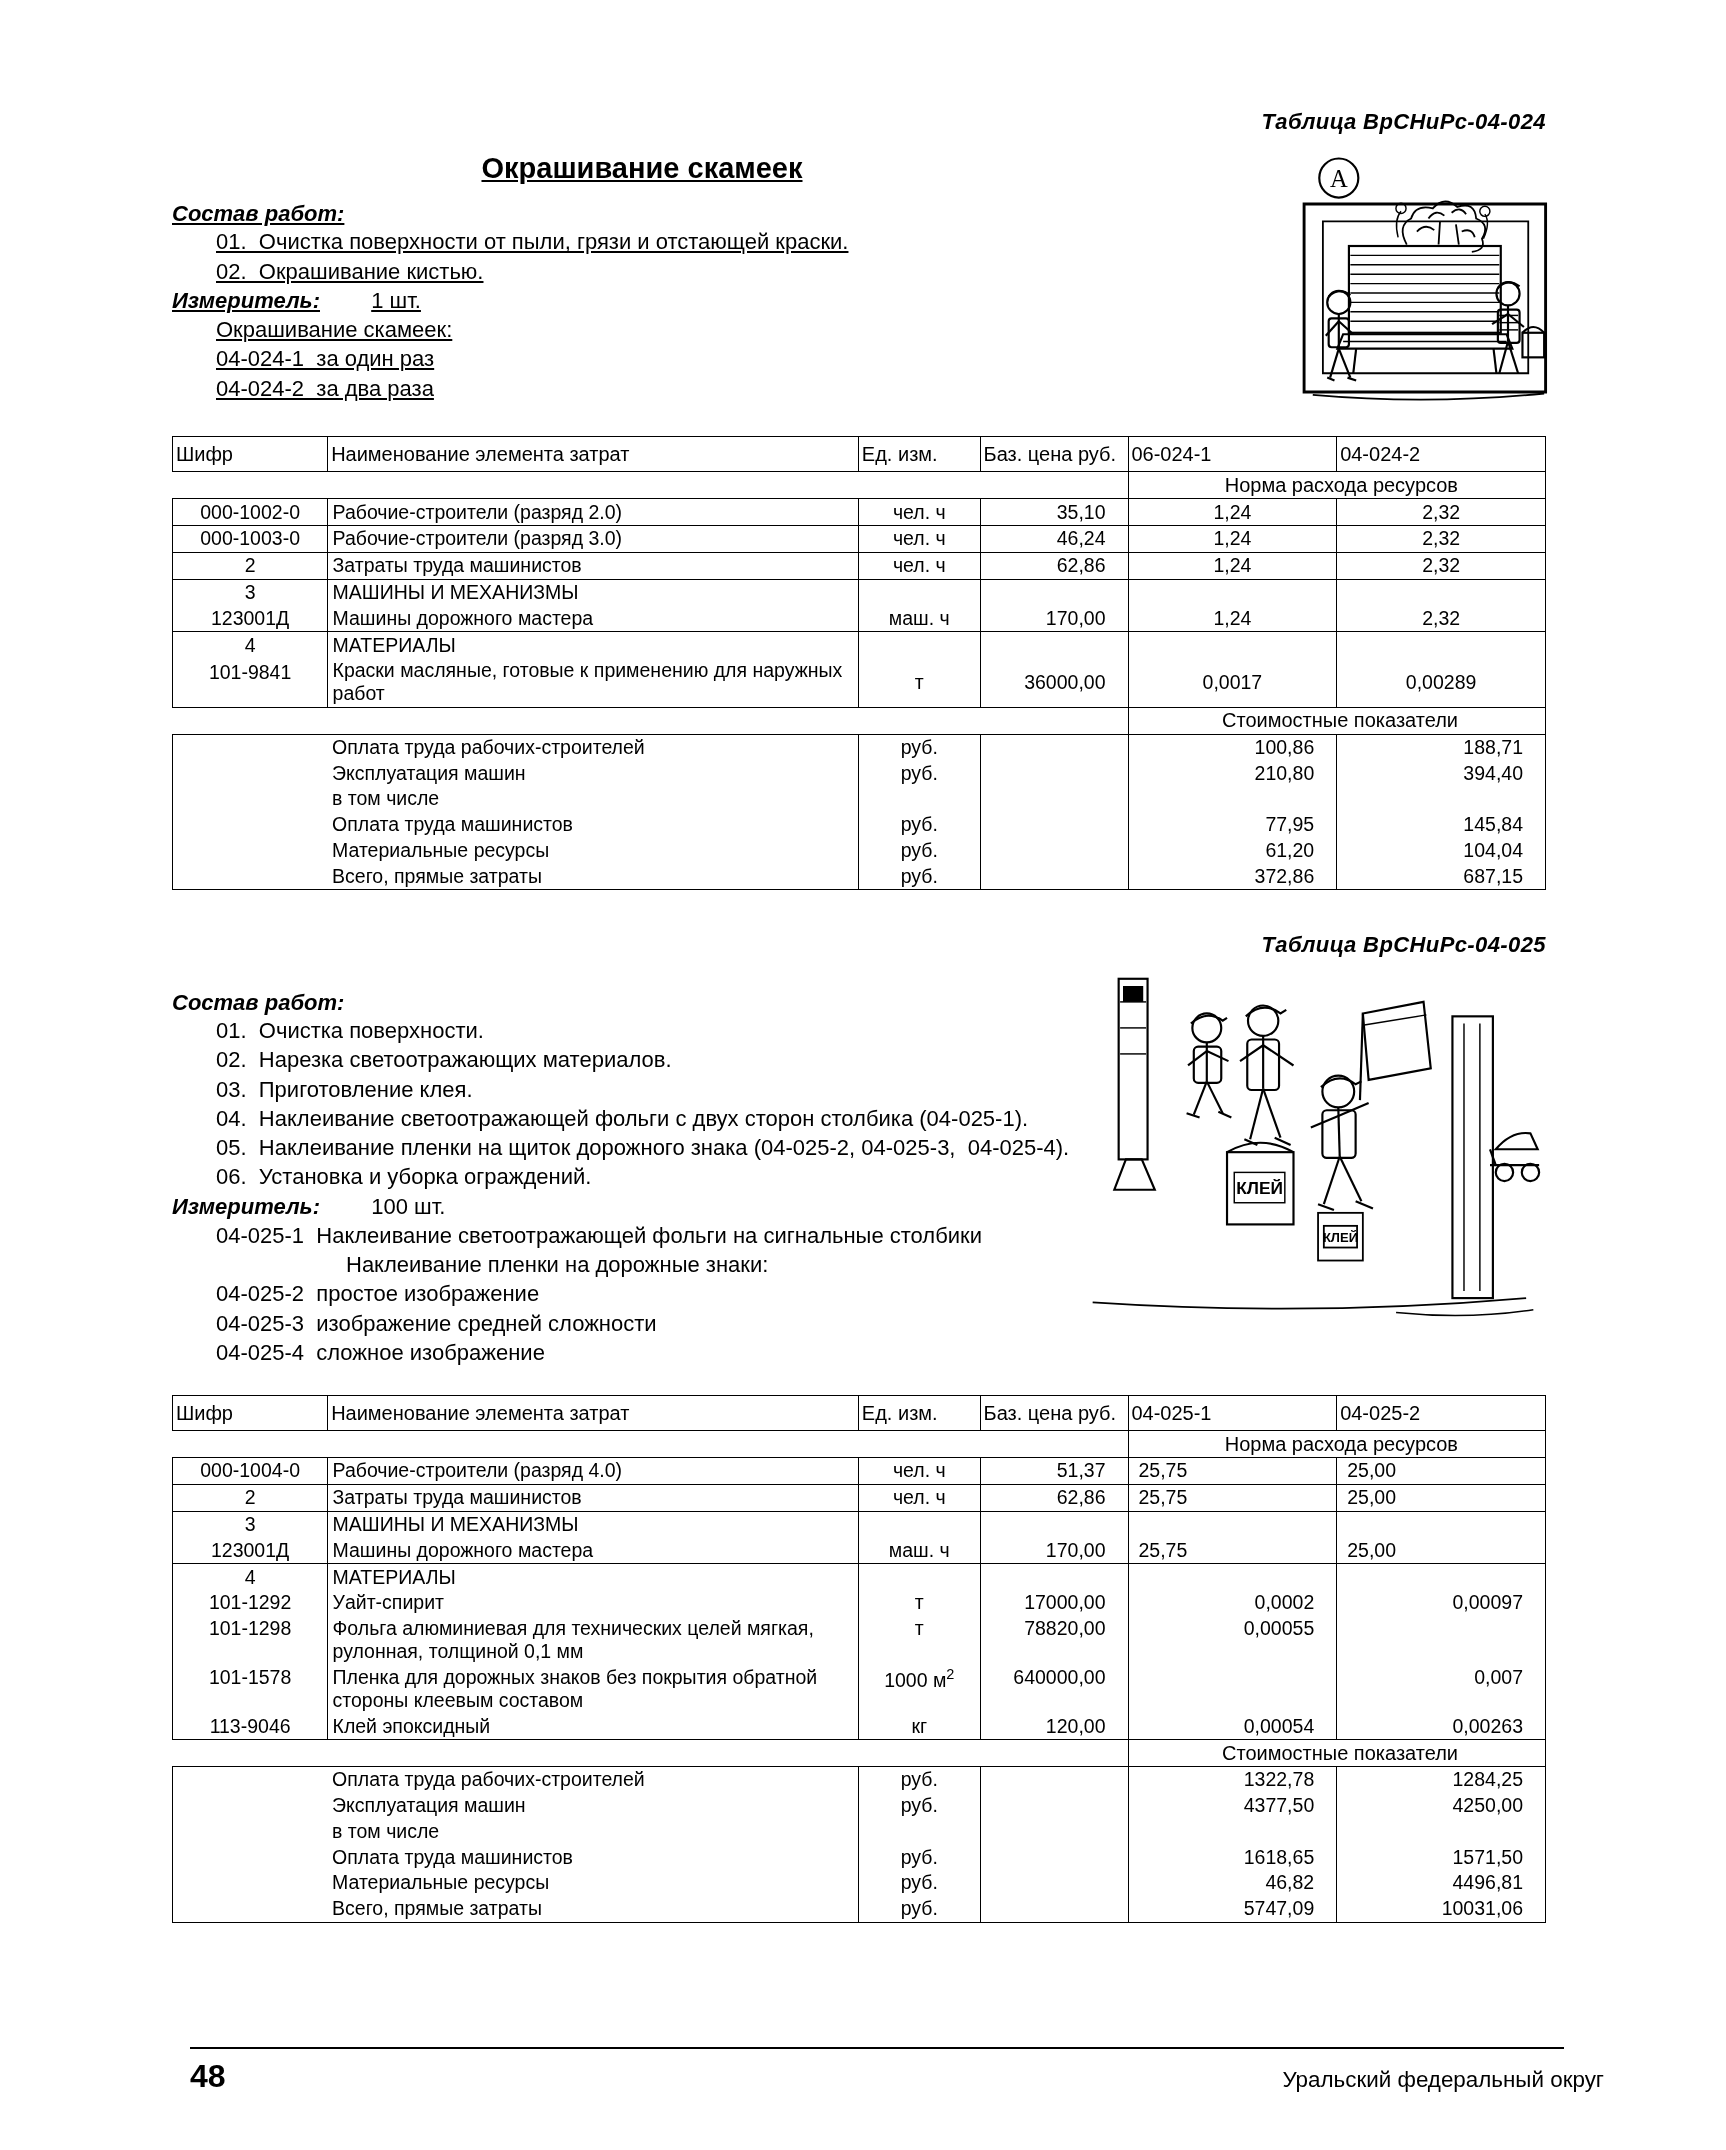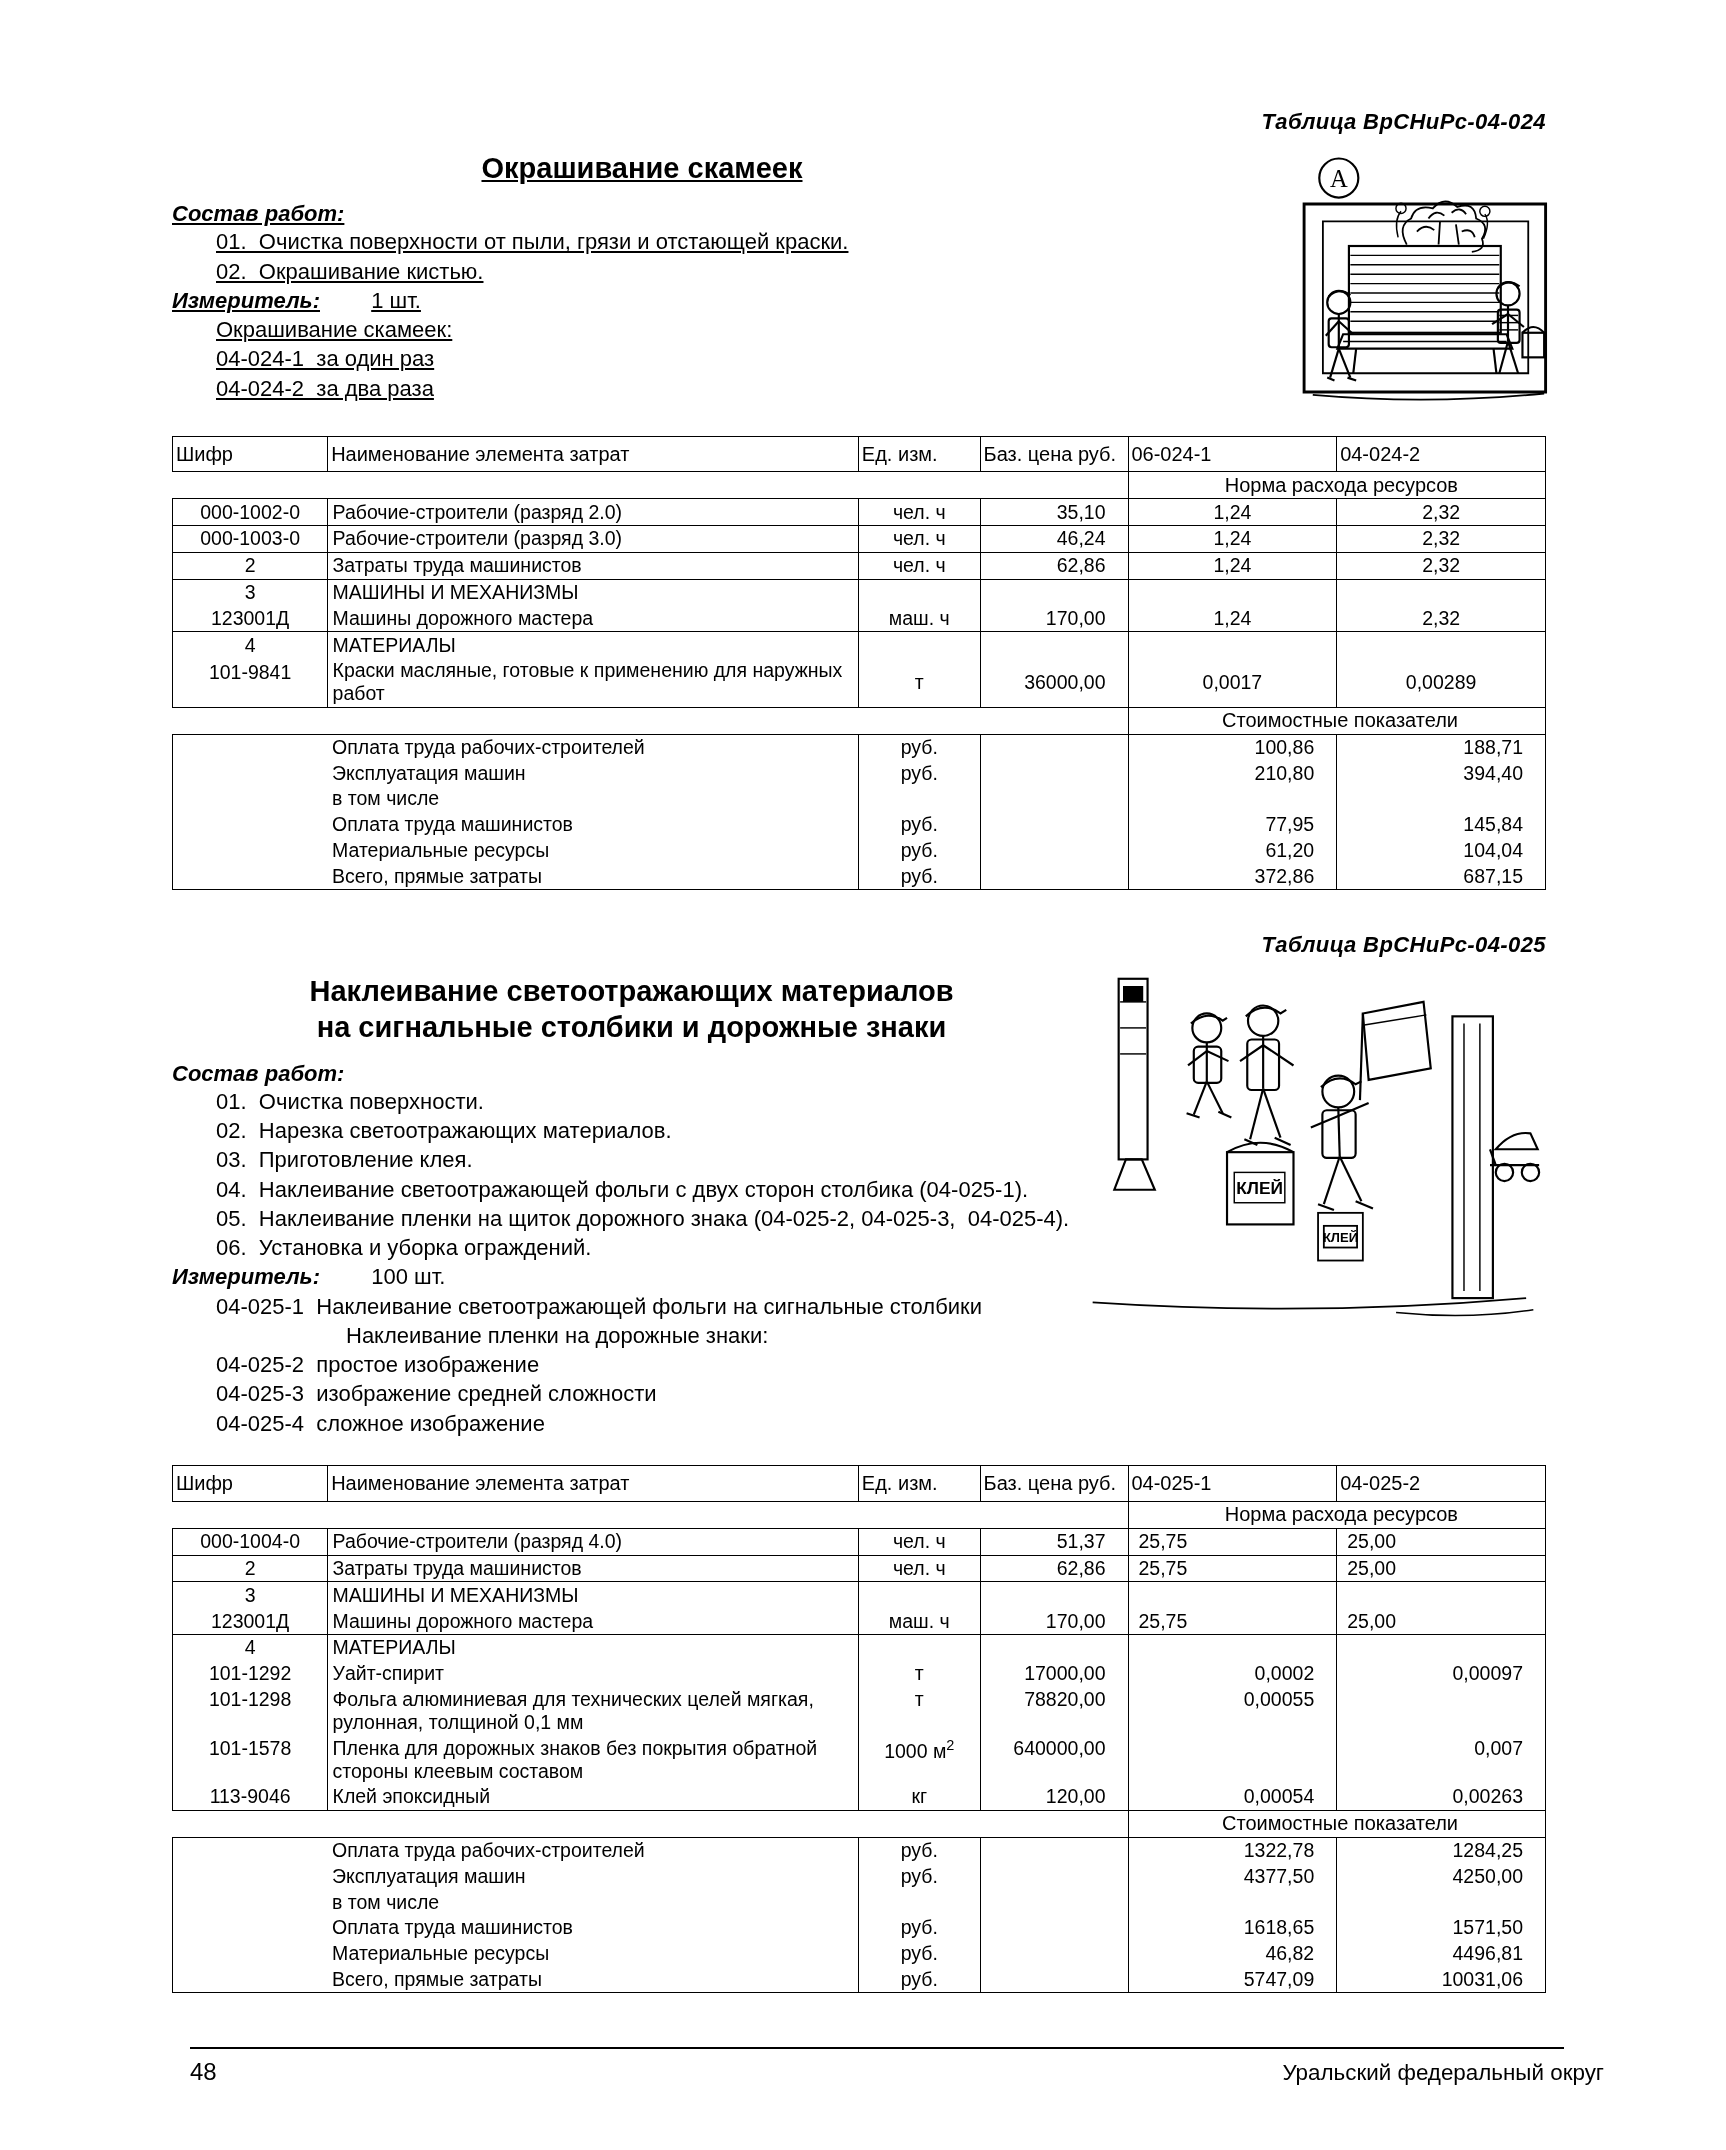--- a/index.html
+++ b/index.html
@@ -109,22 +109,22 @@
     position: absolute;
     left: 190px;
     right: 123px;
     top: 2058px;
     display: flex;
     justify-content: space-between;
     align-items: baseline;
     border-top: none;
   }
   .footer .pg {
-    font-weight: normal;
-    font-size: 24px;
+    font-weight: bold;
+    font-size: 32px;
   }
   .footer .org {
     font-size: 22.4px;
   }
   .rule {
     position: absolute;
     left: 190px;
     width: 1374px;
     height: 2.2px;
     background: #000;
@@ -307,24 +307,20 @@
         </tr>
       </tbody>
     </table>
 
     <div style="height:42px"></div>
 
     <div class="tbl-caption">Таблица  ВрСНиРс-04-025</div>
 
     <div style="height:16px"></div>
 
-    <div style="width:919px;">
-      <div class="sect-title two-line">Наклеивание светоотражающих материалов</div>
-      <div class="sect-title two-line">на сигнальные столбики и дорожные знаки</div>
-    </div>
 
     <div style="height:16px"></div>
 
     <div class="lbl-bold-italic">Состав работ:</div>
     <div class="line">01.  Очистка поверхности.</div>
     <div class="line">02.  Нарезка светоотражающих материалов.</div>
     <div class="line">03.  Приготовление клея.</div>
     <div class="line">04.  Наклеивание светоотражающей фольги с двух сторон столбика (04-025-1).</div>
     <div class="line">05.  Наклеивание пленки на щиток дорожного знака (04-025-2, 04-025-3,  04-025-4).</div>
     <div class="line">06.  Установка и уборка ограждений.</div>

